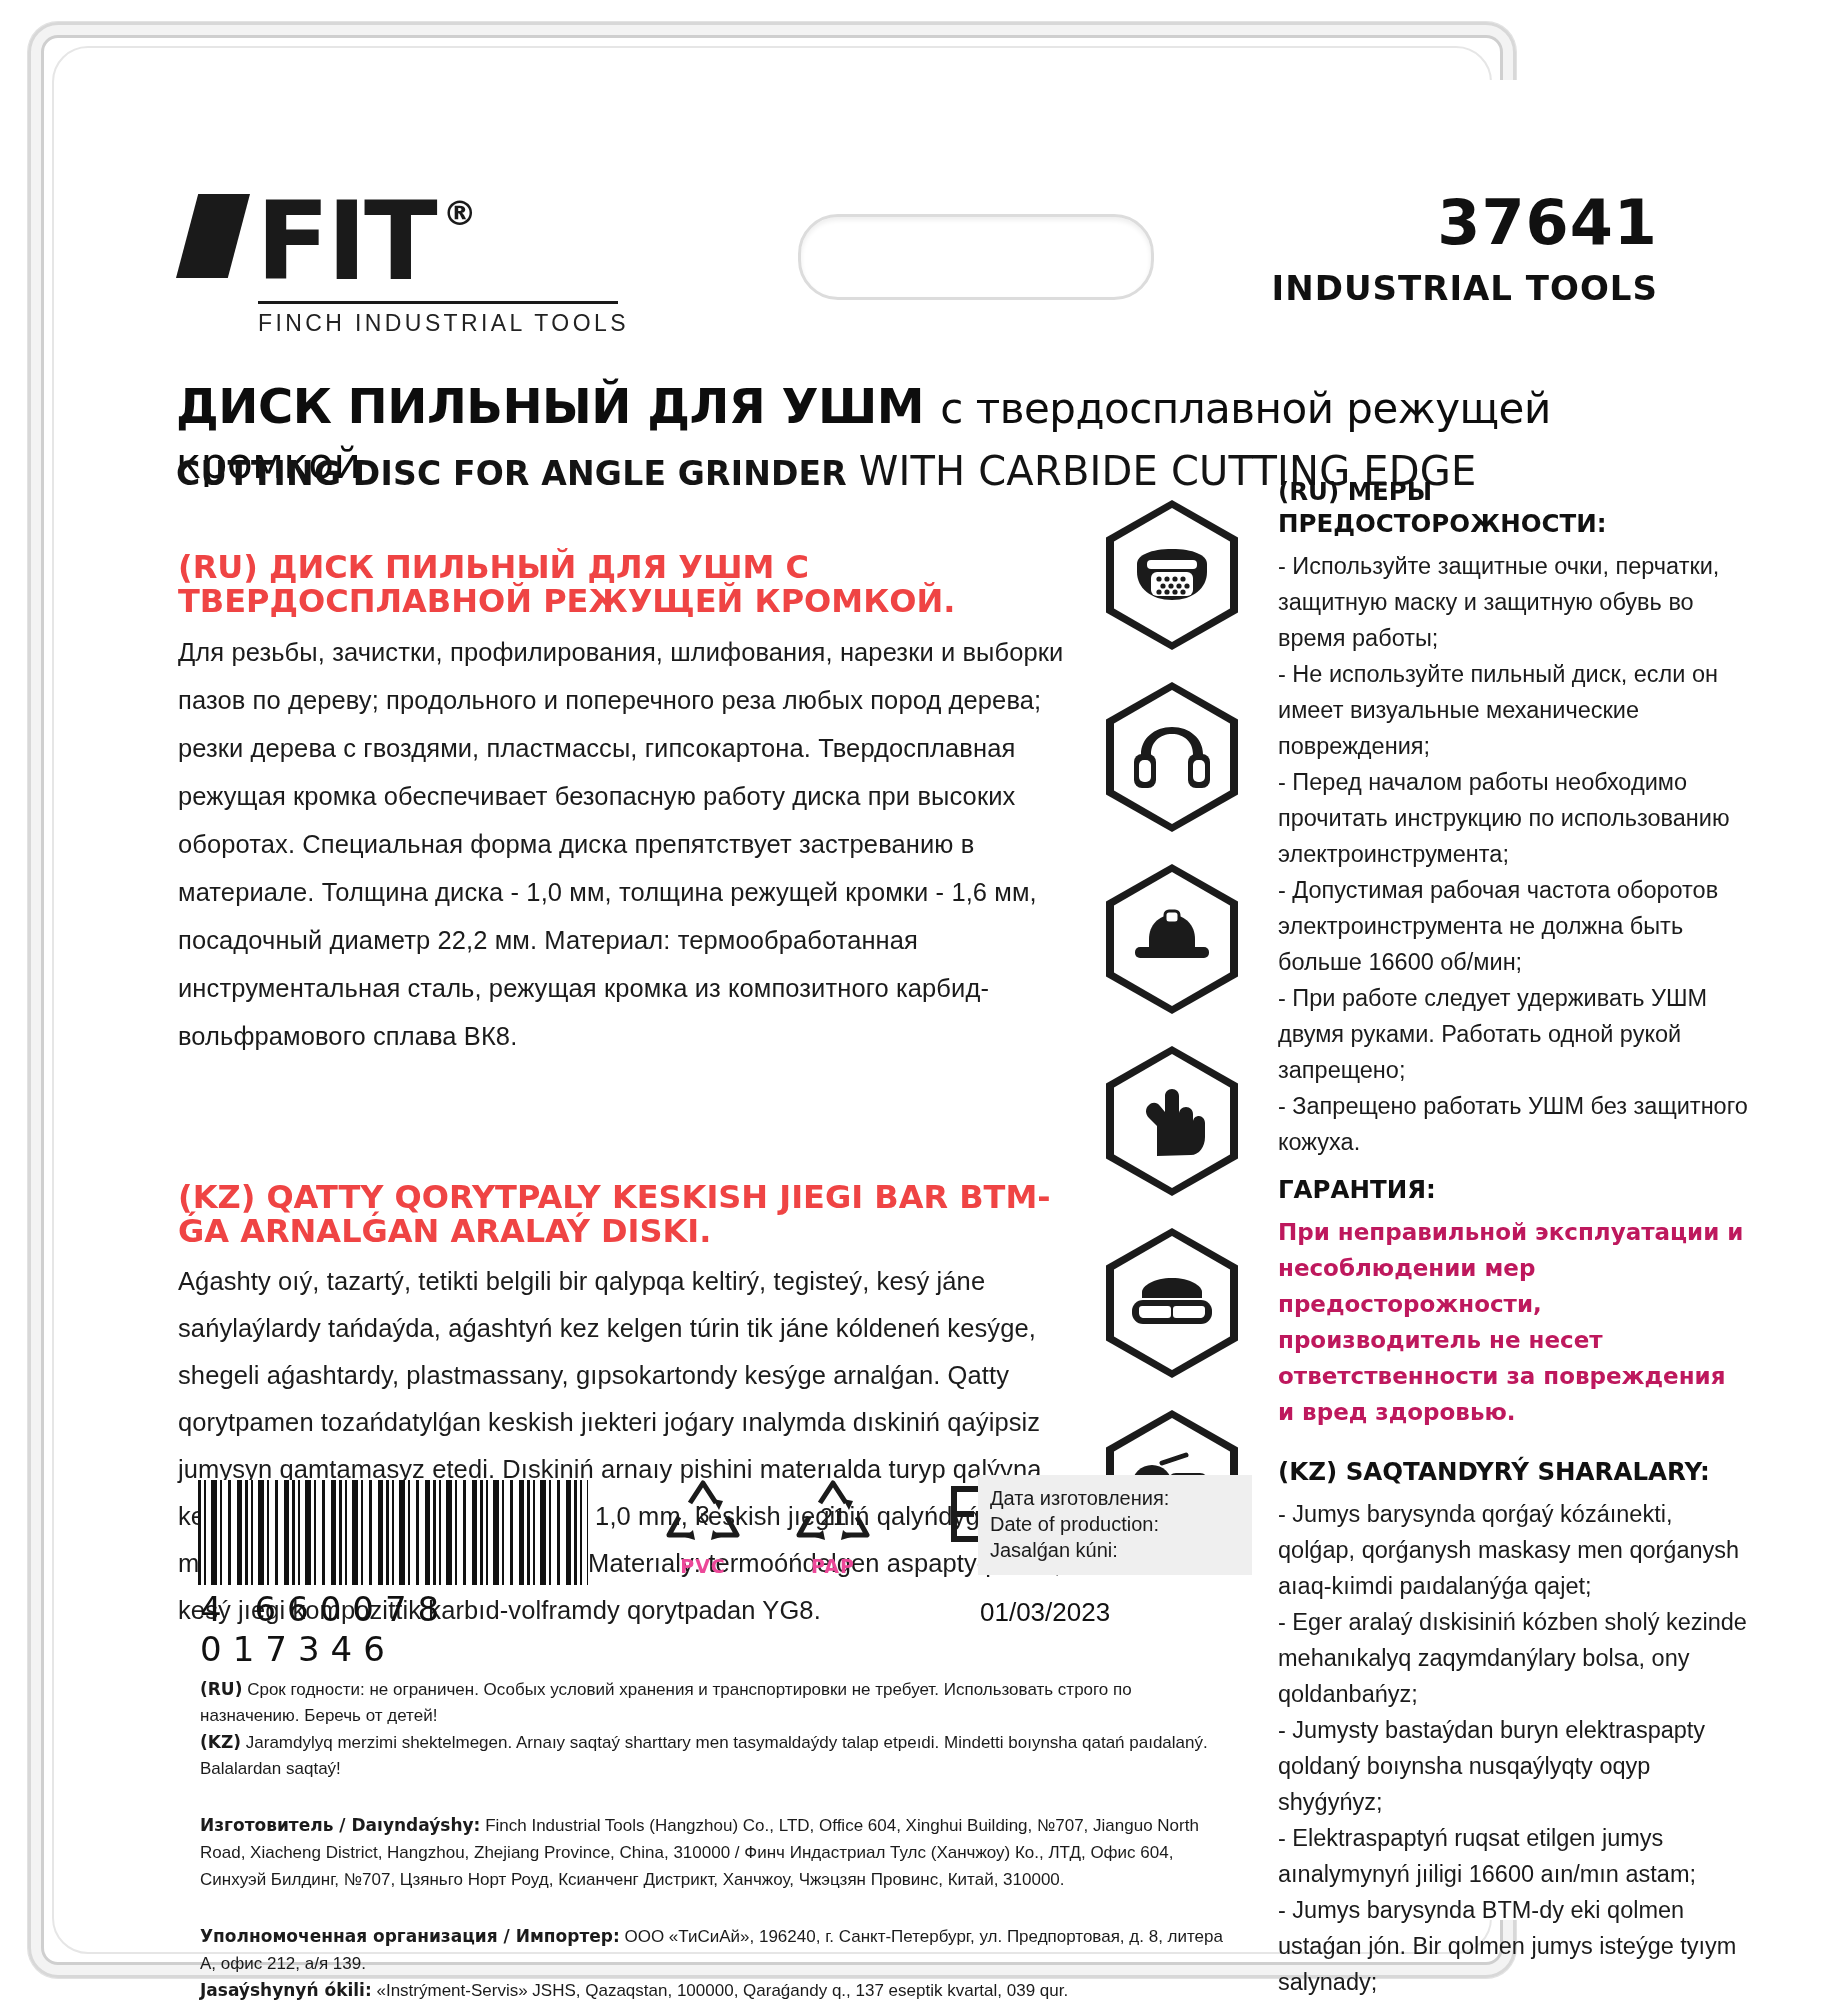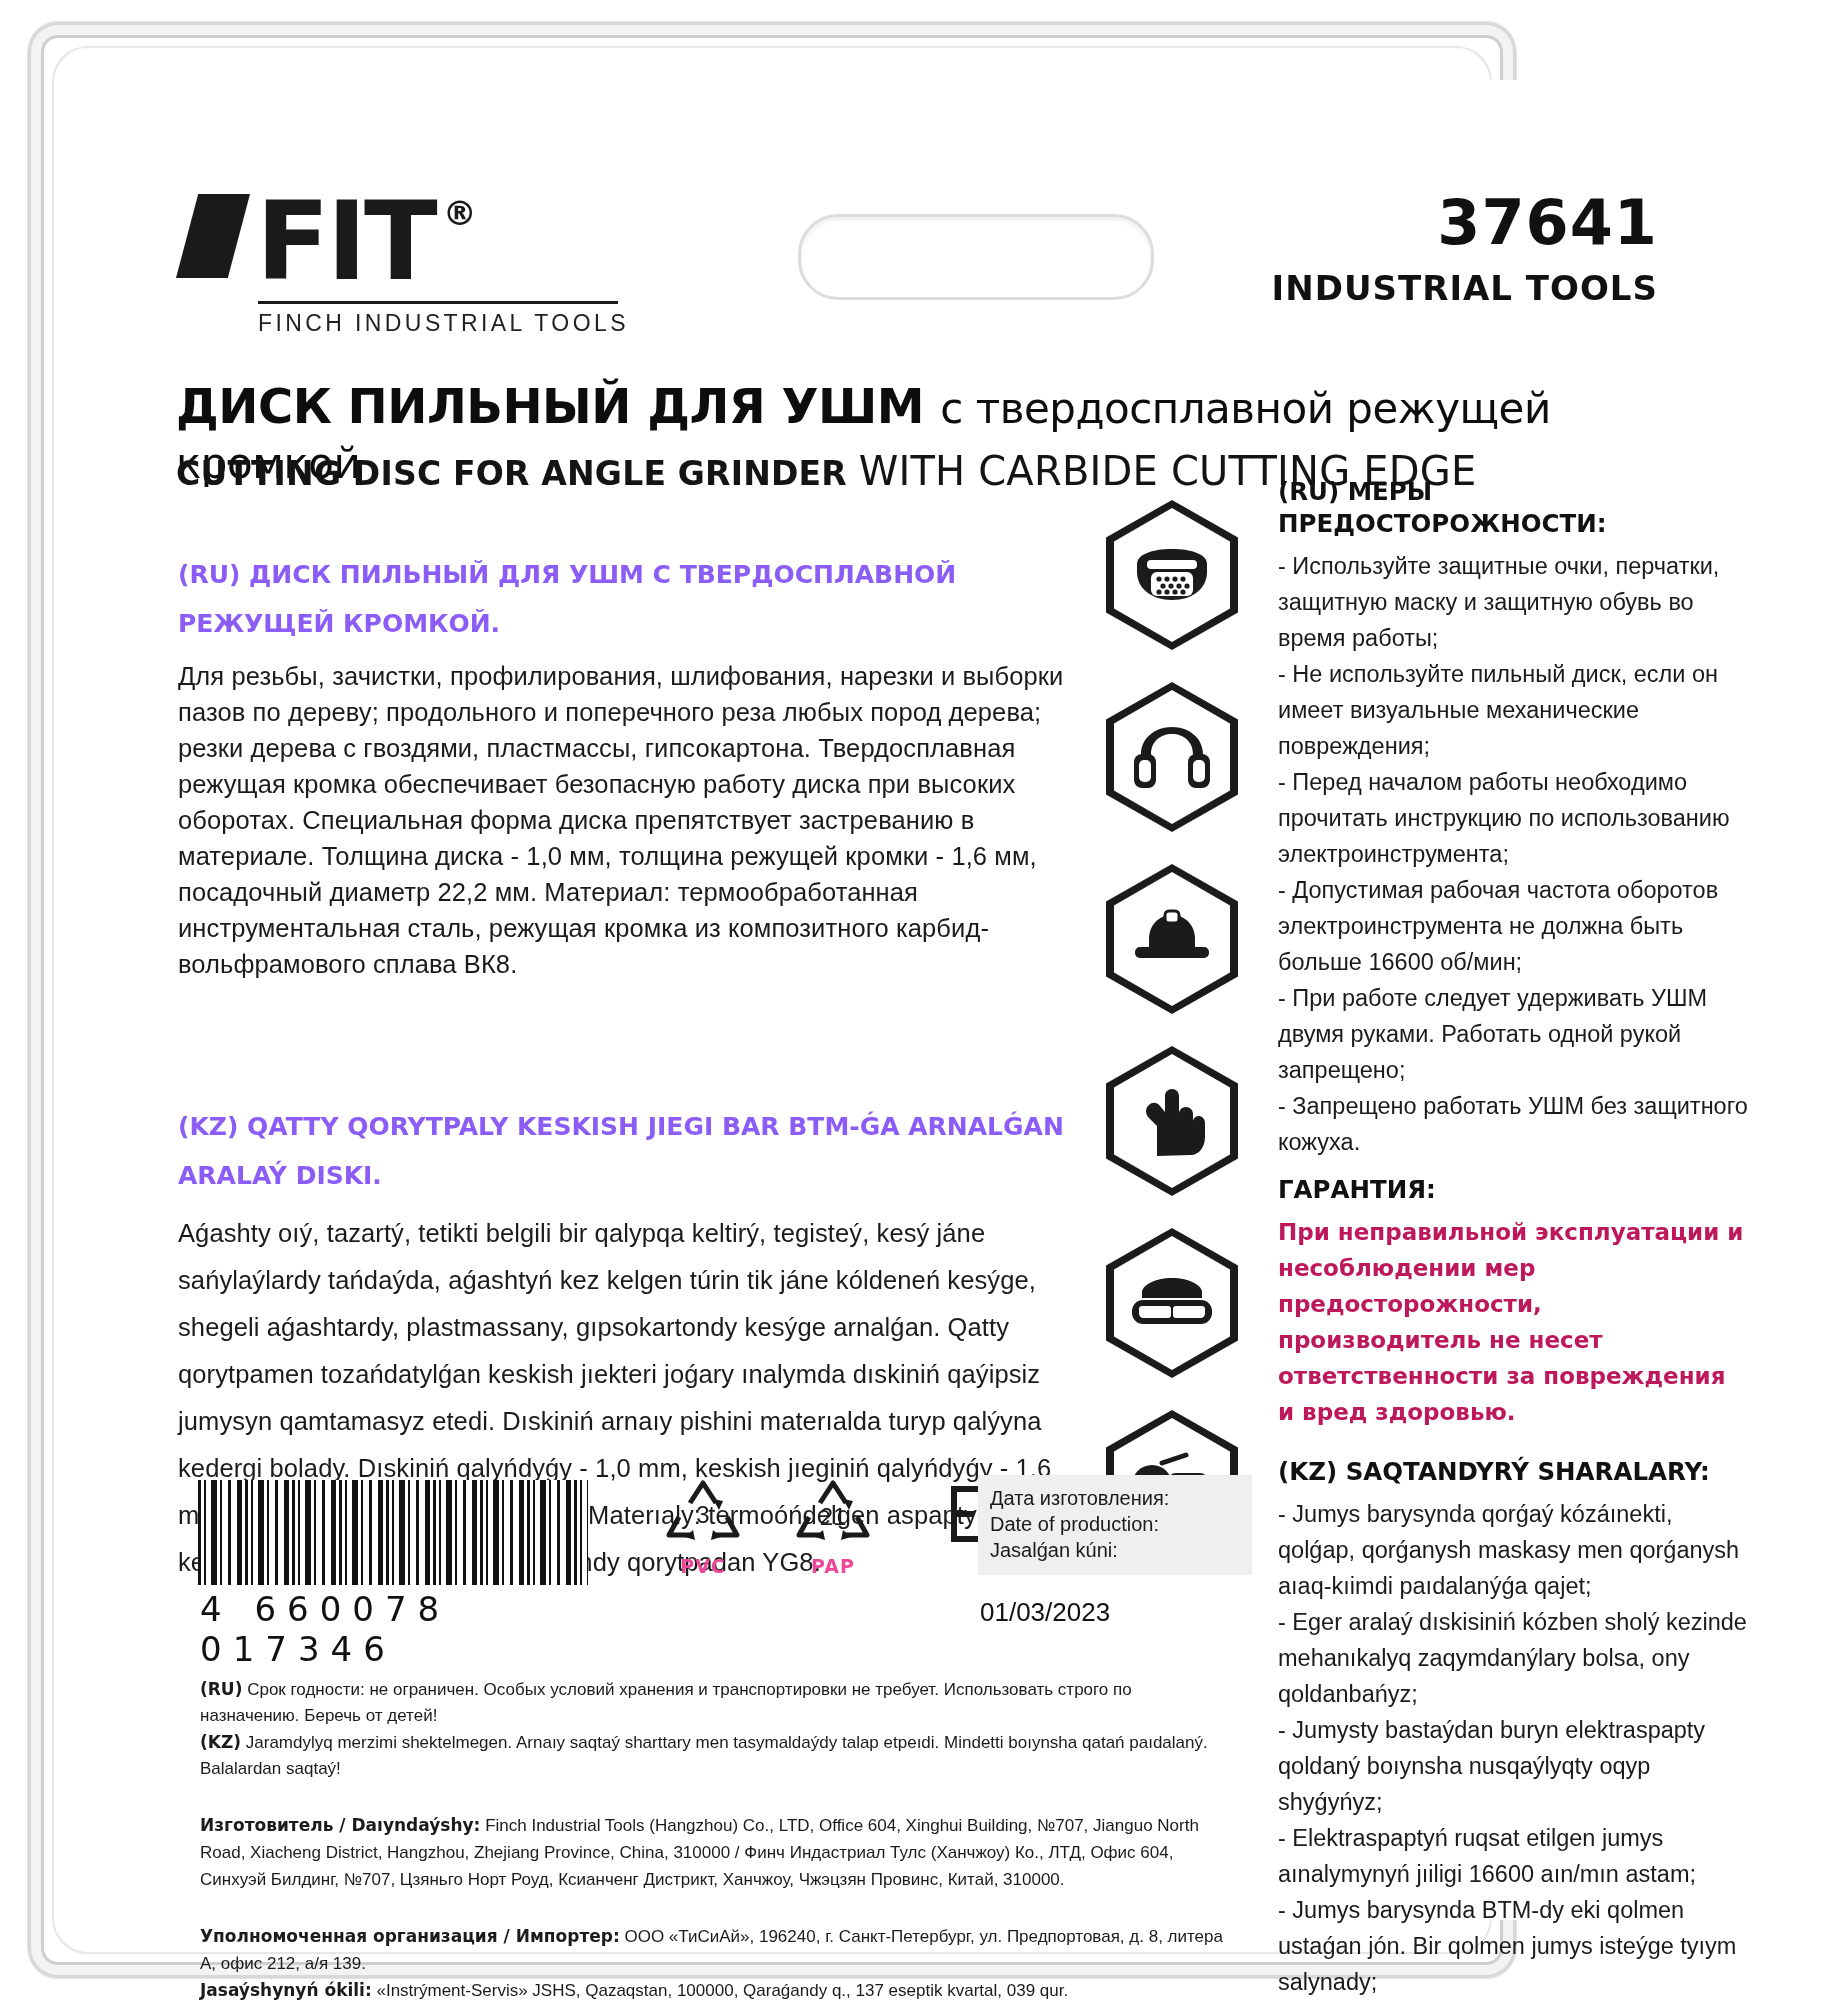--- a/index.html
+++ b/index.html
@@ -170,28 +170,28 @@
   
   .col-left {
     position: absolute;
     left: 90px;
     top: 470px;
     width: 900px;
   }
   .para-head {
     font-family: "DejaVu Sans", sans-serif;
     font-weight: 700;
-    font-size: 25px;
-    line-height: 49px;
+    font-size: 32px;
+    line-height: 34px;
     margin-bottom: 10px;
-    color: #8b5cf6;
+    color: #ef4444;
   }
   .para-body {
     font-size: 25.5px;
-    line-height: 36px;
+    line-height: 48px;
     color: #1b1b1b;
     letter-spacing: 0.1px;
   }
   .para-body.kz {
     line-height: 47px;
   }
   .block-kz {
     margin-top: 120px;
   }
 

